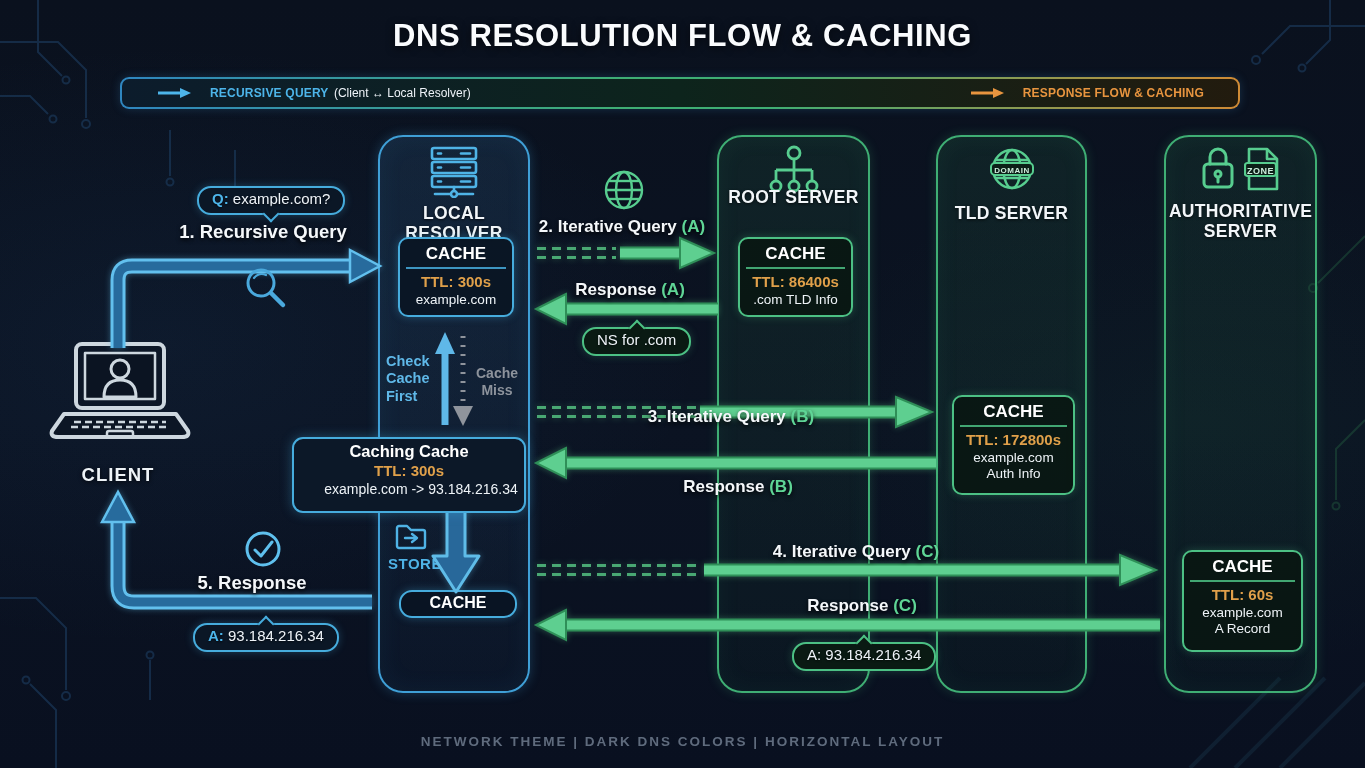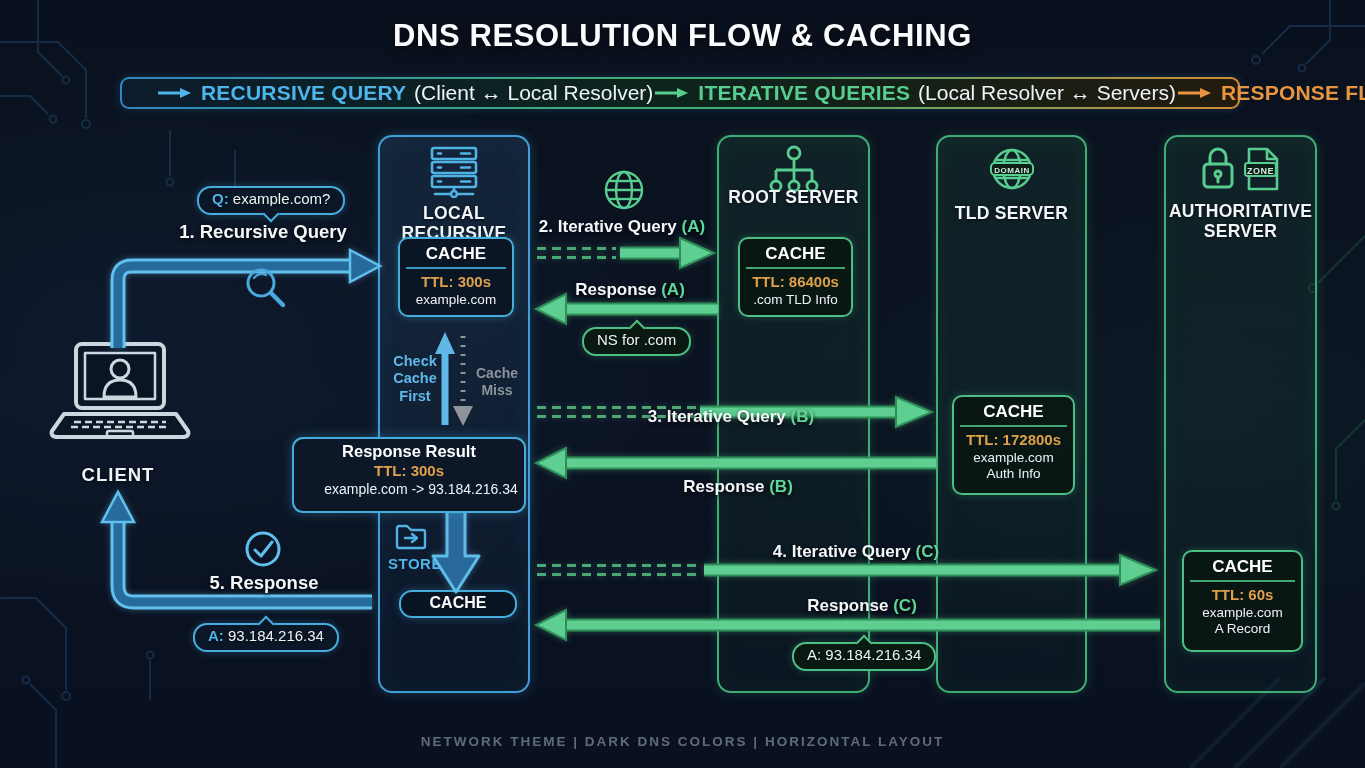--- a/index.html
+++ b/index.html
@@ -20,27 +20,27 @@
     font-size:13.5px;font-weight:bold;letter-spacing:2px;color:#5f6b7d;}
 
   
   .legend-wrap{position:absolute;left:120px;top:77px;width:1120px;height:32px;
     border-radius:9px;padding:2px;box-sizing:border-box;
     background:linear-gradient(90deg,#2f86c0,#3fae74 45%,#3fae74 58%,#cf8a35);
     box-shadow:0 0 10px rgba(60,140,200,.25);}
   .legend-inner{width:100%;height:100%;border-radius:7px;display:flex;align-items:center;
     justify-content:space-between;padding:0 34px;box-sizing:border-box;
     background:linear-gradient(90deg,#0c1c2c,#0d241c 50%,#221b0e);}
-  .legend-item{display:flex;align-items:center;gap:9px;white-space:nowrap;font-size:21px;}
+  .legend-item{display:flex;align-items:center;gap:18px;white-space:nowrap;font-size:12px;}
   .legend-label{font-weight:bold;letter-spacing:.2px;}
   .legend-detail{color:#eef3f8;margin-left:2px;}
   .c-blue{color:#4db5ea;} .c-green{color:#57cd8f;} .c-orange{color:#e8953f;}
 
   
-  .col{position:absolute;border-radius:14px;box-sizing:border-box;}
+  .col{position:absolute;border-radius:25px;box-sizing:border-box;}
   .col.blue{border:2px solid #3f9fd6;
     background:linear-gradient(180deg,rgba(38,76,112,.30),rgba(22,48,78,.16));
     box-shadow:0 0 12px rgba(64,164,224,.28), inset 0 0 26px rgba(64,164,224,.07);}
   .col.green{border:2px solid #3fae74;
     background:linear-gradient(180deg,rgba(30,78,58,.28),rgba(18,52,40,.14));
     box-shadow:0 0 12px rgba(72,198,130,.20), inset 0 0 26px rgba(72,198,130,.06);}
   .col-title{position:absolute;left:0;right:0;text-align:center;color:#f2f6f9;
     font-weight:bold;font-size:17.5px;letter-spacing:.3px;line-height:1.15;
     text-shadow:0 1px 3px rgba(0,0,0,.7);}
   .col-icon{position:absolute;left:50%;transform:translateX(-50%);}
@@ -78,21 +78,21 @@
   .pill::before{content:"";position:absolute;width:10px;height:10px;transform:rotate(45deg);}
   .pill.pt-top::before{top:-7px;left:calc(50% - 6px);}
   .pill.pt-bottom::before{bottom:-7px;left:calc(50% - 6px);}
   .pill.blue.pt-top::before{background:#0b1726;border-left:2px solid #46acdd;border-top:2px solid #46acdd;}
   .pill.blue.pt-bottom::before{background:#0b1726;border-right:2px solid #46acdd;border-bottom:2px solid #46acdd;}
   .pill.green.pt-top::before{background:#0a1a13;border-left:2px solid #4cc084;border-top:2px solid #4cc084;}
 
   
   .client-label{position:absolute;left:118px;top:464px;transform:translateX(-50%);
     font-size:18.5px;font-weight:bold;letter-spacing:1px;color:#eef3f7;text-shadow:0 1px 4px rgba(0,0,0,.8);}
-  .check-label{position:absolute;font-size:14.5px;font-weight:bold;line-height:1.2;text-align:center;color:#5fb8e8;}
+  .check-label{position:absolute;font-size:14.5px;font-weight:bold;line-height:1.2;color:#5fb8e8;}
   .miss-label{position:absolute;font-size:14px;font-weight:bold;line-height:1.2;text-align:center;color:#8d939c;}
   .store-label{position:absolute;font-size:15px;font-weight:bold;letter-spacing:.5px;color:#4fb3e6;}
   .cache-pill{position:absolute;border:2px solid #46acdd;border-radius:13px;background:rgba(9,20,34,.85);
     text-align:center;font-size:16px;font-weight:bold;color:#fff;line-height:22px;
     box-shadow:0 0 8px rgba(70,172,221,.35);}
   .garrow{filter:drop-shadow(0 0 3px rgba(94,207,144,.35));}
   .barrow{filter:drop-shadow(0 0 3px rgba(98,192,238,.40));}
 </style>
 </head>
 <body>
@@ -142,28 +142,20 @@
       <span class="legend-item">
         <svg width="36" height="12" viewBox="0 0 36 12">
             <line x1="2" y1="6" x2="24" y2="6" stroke="#4db5ea" stroke-width="3"></line>
             <polygon points="24,1 35,6 24,11" fill="#4db5ea"></polygon>
           </svg>
         <span><b class="legend-label c-blue">RECURSIVE QUERY</b>
         <span class="legend-detail">(Client ↔ Local Resolver)</span></span>
       </span>
       <span class="legend-item">
         <svg width="36" height="12" viewBox="0 0 36 12">
-            <line x1="2" y1="6" x2="24" y2="6" stroke="#57cd8f" stroke-width="3"></line>
-            <polygon points="24,1 35,6 24,11" fill="#57cd8f"></polygon>
-          </svg>
-        <span><b class="legend-label c-green">ITERATIVE QUERIES</b>
-        <span class="legend-detail">(Local Resolver ↔ Servers)</span></span>
-      </span>
-      <span class="legend-item">
-        <svg width="36" height="12" viewBox="0 0 36 12">
             <line x1="2" y1="6" x2="24" y2="6" stroke="#e8953f" stroke-width="3"></line>
             <polygon points="24,1 35,6 24,11" fill="#e8953f"></polygon>
           </svg>
         <span><b class="legend-label c-orange">RESPONSE FLOW &amp; CACHING</b></span>
       </span>
     </div>
   </div>
 
   <svg class="abs" style="left:46px;top:338px;" width="148" height="126" viewBox="0 0 148 126">
     <g fill="none" stroke="#cdd7df" stroke-linejoin="round">
@@ -192,21 +184,21 @@
         <line x1="13" y1="21.5" x2="16" y2="21.5"></line>
           <line x1="36" y1="21.5" x2="45" y2="21.5"></line>
         <line x1="13" y1="35.5" x2="16" y2="35.5"></line>
           <line x1="36" y1="35.5" x2="45" y2="35.5"></line>
         <line x1="29" y1="41" x2="29" y2="45"></line>
         <circle cx="29" cy="48" r="3"></circle>
         <line x1="10" y1="48" x2="25" y2="48"></line>
           <line x1="33" y1="48" x2="48" y2="48"></line>
       </g>
     </svg>
-    <div class="col-title" style="top:66px;">LOCAL RECURSIVE</div>
+    <div class="col-title" style="top:66px;">LOCAL RESOLVER</div>
     <div class="cache-box blue" style="left:18px;top:100px;width:116px;height:80px;">
       <div class="cache-title">CACHE</div>
       <div class="cache-ttl">TTL: 300s</div>
       <div class="cache-rec">example.com</div>
     </div>
     <div class="check-label" style="left:6px;top:216px;width:58px;">Check Cache First</div>
     <div class="miss-label" style="left:90px;top:228px;width:54px;">Cache Miss</div>
     <svg class="col-icon" style="left:15px;top:385px;transform:none;" width="32" height="28" viewBox="0 0 32 28">
       <g fill="none" stroke="#4fb3e6" stroke-width="2.4" stroke-linejoin="round" stroke-linecap="round">
         <path d="M2 6 a2 2 0 0 1 2 -2 h8 l4 4 h12 a2 2 0 0 1 2 2 v14 a2 2 0 0 1 -2 2 H4 a2 2 0 0 1 -2 -2 z"></path>
@@ -351,21 +343,21 @@
     </g>
 
     <g class="garrow">
       <line x1="1160" y1="625" x2="564" y2="625" stroke="#2f8f58" stroke-width="13"></line>
       <line x1="1160" y1="625" x2="564" y2="625" stroke="#5ecf90" stroke-width="9"></line>
       <polygon points="566,610 536,625 566,640" fill="#5ecf90" stroke="#2f8f58" stroke-width="2"></polygon>
     </g>
   </svg>
 
   <div class="result-box">
-    <div class="result-title">Response Result</div>
+    <div class="result-title">Caching Cache</div>
     <div class="result-ttl">TTL: 300s</div>
     <div class="result-rec">example.com -&gt; 93.184.216.34</div>
   </div>
 
   <div class="pill blue pt-bottom" style="left:197px;top:186px;"><span class="px">Q:</span><span> example.com?</span></div>
   <div class="flow-label big" style="left:263px;top:221px;">1. Recursive Query</div>
 
   <svg class="abs" style="left:242px;top:264px;" width="48" height="48" viewBox="0 0 48 48">
     <g fill="none" stroke="#4aa9dd" stroke-width="3" stroke-linecap="round">
       <circle cx="19" cy="19" r="13"></circle>
@@ -394,18 +386,18 @@
   <div class="flow-label" style="left:856px;top:542px;"><span>4. Iterative Query </span><span class="tag-green">(C)</span></div>
   <div class="flow-label" style="left:862px;top:596px;"><span>Response </span><span class="tag-green">(C)</span></div>
   <div class="pill green pt-top" style="left:792px;top:642px;">A: 93.184.216.34</div>
 
   <svg class="abs" style="left:243px;top:529px;" width="40" height="40" viewBox="0 0 40 40">
     <g fill="none" stroke="#5fc0ee" stroke-width="3" stroke-linecap="round" stroke-linejoin="round">
       <circle cx="20" cy="20" r="16"></circle>
       <path d="M12 21 L18 27 L29 13"></path>
     </g>
   </svg>
-  <div class="flow-label big" style="left:264px;top:572px;">5. Response</div>
+  <div class="flow-label big" style="left:252px;top:572px;">5. Response</div>
   <div class="pill blue pt-top" style="left:193px;top:623px;"><span class="px">A:</span><span> 93.184.216.34</span></div>
 
   <div class="footer">NETWORK THEME  |  DARK DNS COLORS  |  HORIZONTAL LAYOUT</div>
 
 </div>
 
 </body></html>

